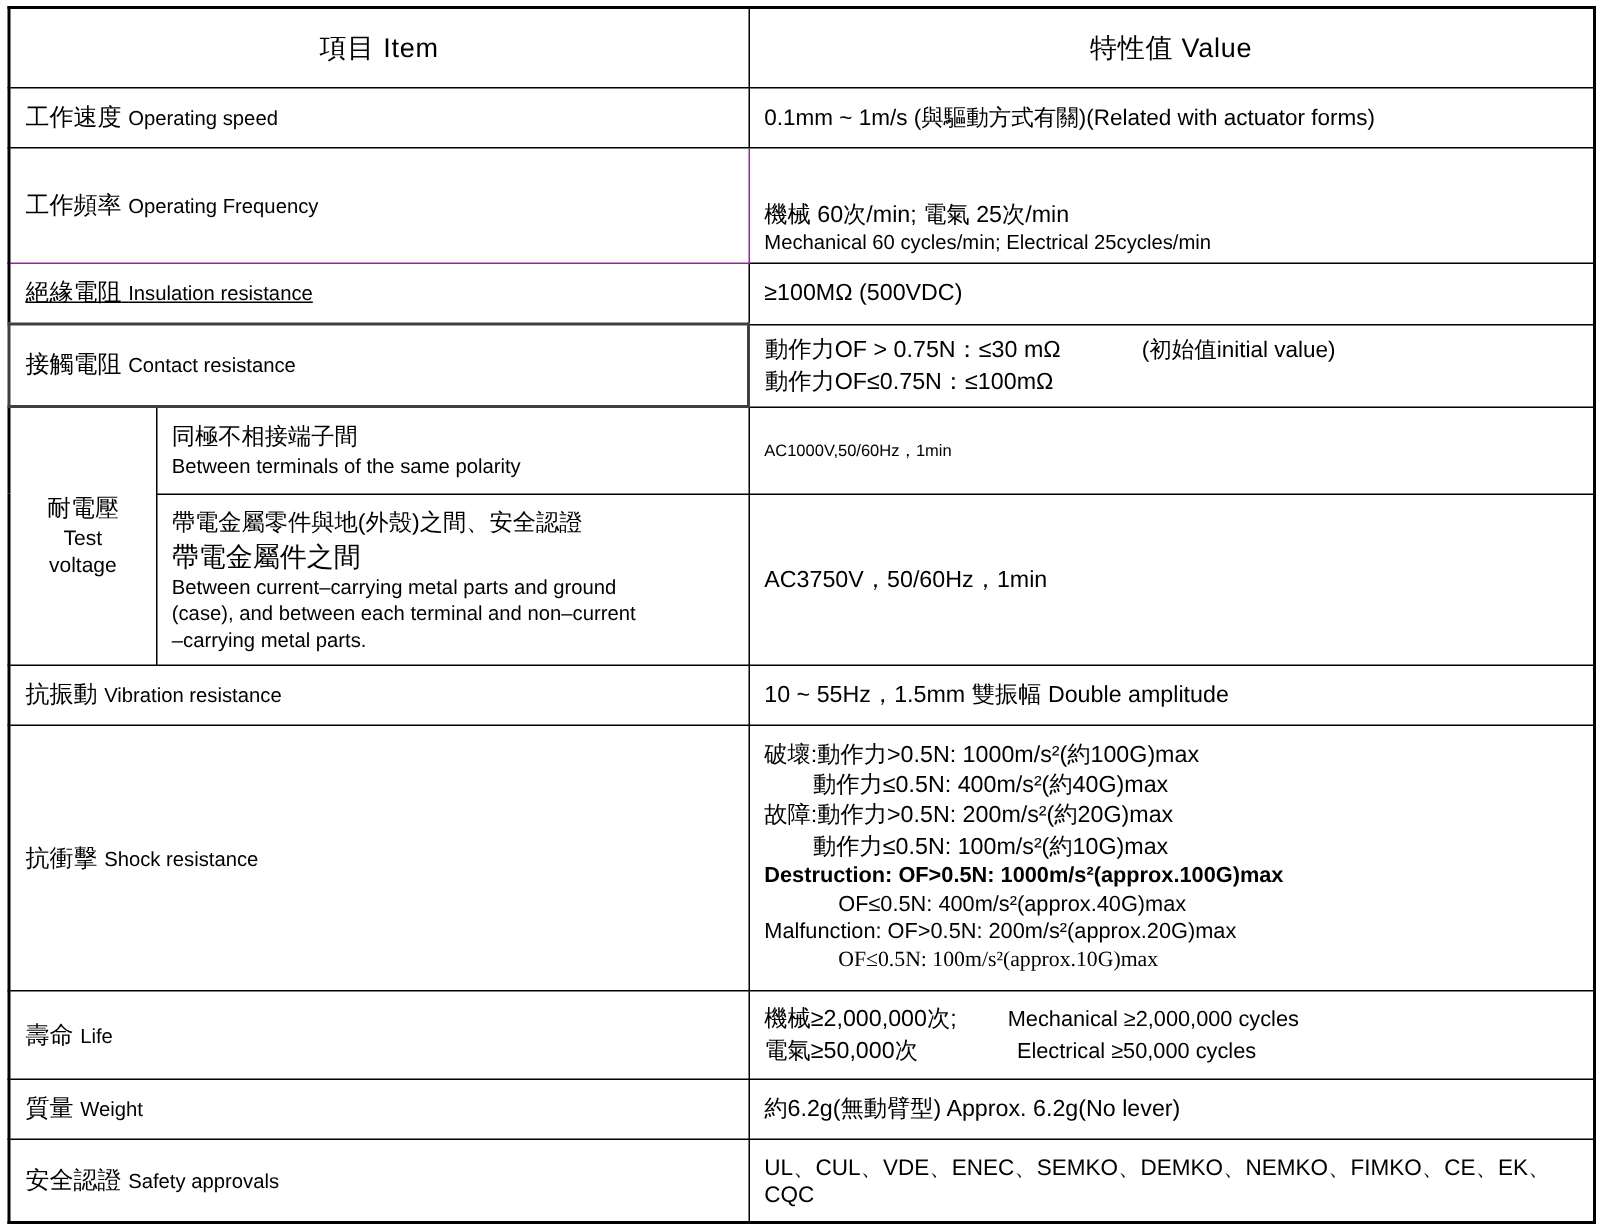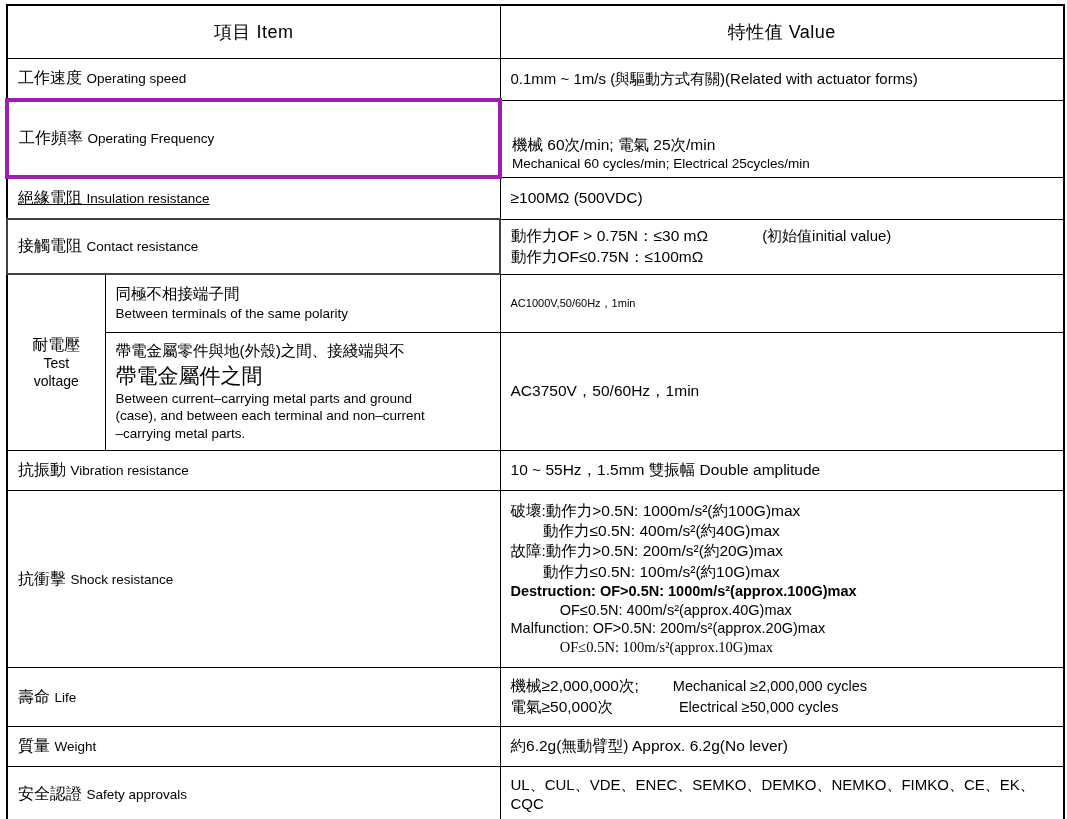--- a/index.html
+++ b/index.html
@@ -56,21 +56,21 @@
     <tr>
       <td colspan="2" style="border:1px solid #000;padding:9px 10px;font-size:16px;">
         <span>工作速度</span><span class="sp">&nbsp;</span><span class="small">Operating speed</span>
       </td>
       <td style="border:1px solid #000;padding:9px 10px;font-size:15px;">
         <span>0.1mm ~ 1m/s (與驅動方式有關)(Related with actuator forms)</span>
       </td>
     </tr>
 
     <tr>
-      <td colspan="2" style="border:4px solid #a21caf;padding:25px 10px;font-size:16px;">
+      <td colspan="2" style="border:1px solid #a21caf;padding:25px 10px;font-size:16px;">
         <span>工作頻率</span><span class="sp">&nbsp;</span><span class="small">Operating Frequency</span>
       </td>
       <td style="border:1px solid #000;padding:6px 10px;">
         <span class="row-block" style="font-size:15.5px;margin-top:28px;">機械 60次/min; 電氣 25次/min</span>
         <span class="row-block small">Mechanical 60 cycles/min; Electrical 25cycles/min</span>
       </td>
     </tr>
 
     <tr>
       <td colspan="2" style="border:1px solid #000;padding:9px 10px;font-size:16px;text-decoration:underline;">
@@ -101,22 +101,22 @@
       </td>
       <td style="border:1px solid #000;padding:9px 10px;margin-left:12px;">
         <span class="row-block" style="font-size:15.5px;">同極不相接端子間</span>
         <span class="sub-en">Between terminals of the same polarity</span>
       </td>
       <td style="border:1px solid #000;padding:9px 10px;font-size:11px;">AC1000V,50/60Hz，1min</td>
     </tr>
 
     <tr>
       <td style="border:1px solid #000;padding:8px 10px;">
-        <span class="row-block" style="font-size:15.5px;">帶電金屬零件與地(外殼)之間、接綫端與不</span>
-        <span class="row-block" style="font-size:21px;">帶電金屬件之間</span>
+        <span class="row-block" style="font-size:15.5px;">帶電金屬零件與地(外殼)之間、安全認證</span>
+        <span class="row-block" style="font-size:18px;">帶電金屬件之間</span>
         <span class="sub-en">Between current–carrying metal parts and ground</span>
         <span class="sub-en">(case), and between each terminal and non–current</span>
         <span class="sub-en">–carrying metal parts.</span>
       </td>
       <td style="border:1px solid #000;padding:9px 10px;font-size:15.5px;">AC3750V，50/60Hz，1min</td>
     </tr>
 
     <tr>
       <td colspan="2" style="border:1px solid #000;padding:9px 10px;font-size:16px;">
         <span>抗振動</span><span class="sp">&nbsp;</span><span class="small">Vibration resistance</span>

